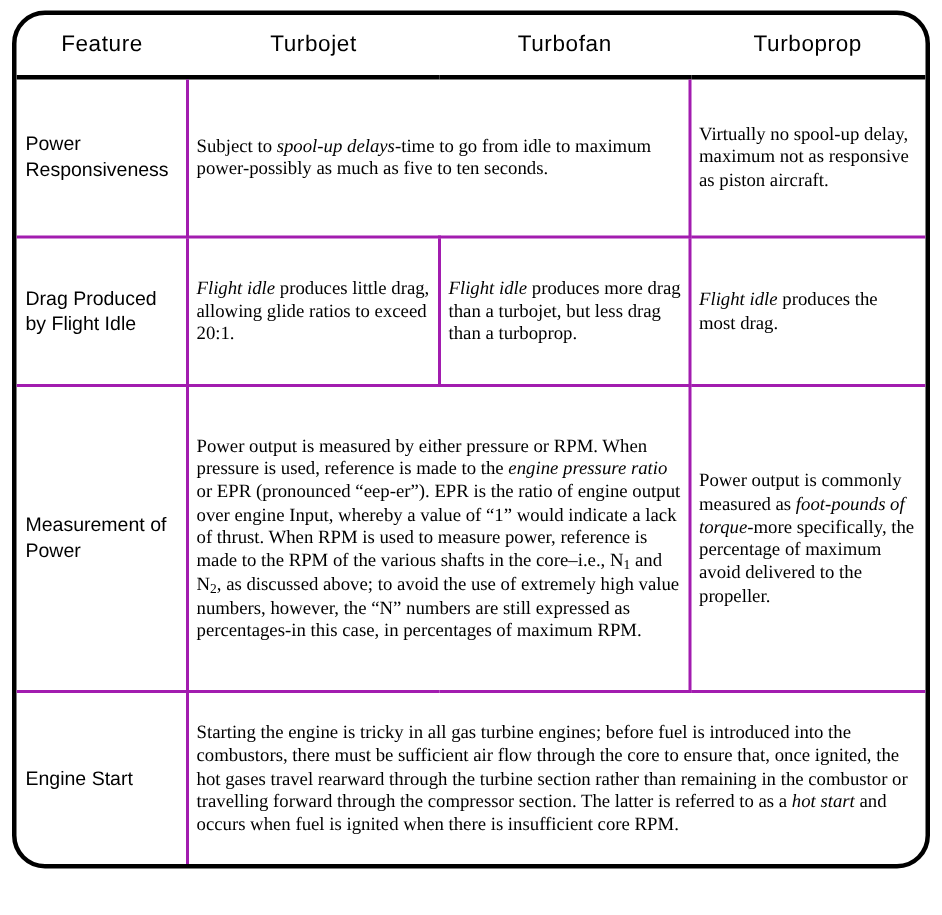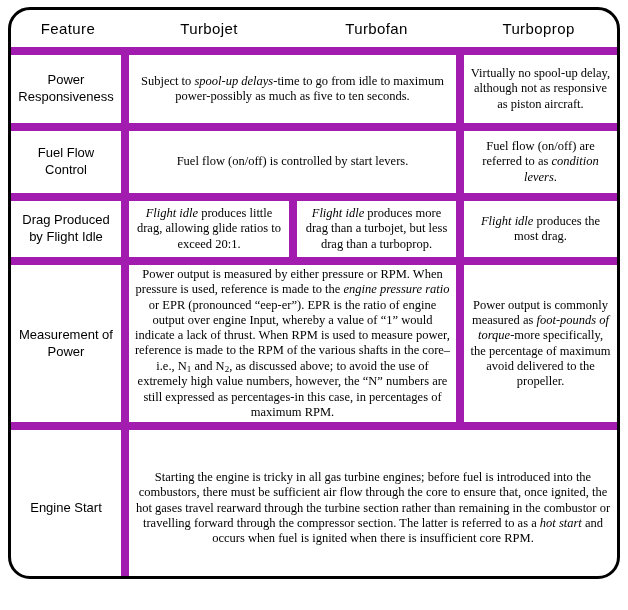--- a/index.html
+++ b/index.html
@@ -36,22 +36,22 @@
   th {
     font-weight: normal;
     font-size: 15px;
     letter-spacing: 0.4px;
     border: none;
     border-bottom: 3px solid #000;
     text-align: center; vertical-align: middle;
     padding: 0;
   }
   td {
-    border: 8px solid #a21caf;
-    text-align: center; vertical-align: middle;
+    border: 2px solid #a21caf;
+    vertical-align: middle;
     padding: 2px 5px;
   }
   td:first-child { border-left: none; }
   td:last-child  { border-right: none; }
   tbody tr:last-child td { border-bottom: none; }
   tbody tr:nth-child(1) { height: 76px; }
   tbody tr:nth-child(2) { height: 70px; }
   tbody tr:nth-child(3) { height: 64px; }
   tbody tr:nth-child(4) { height: 68px; }
   tbody tr:nth-child(5) { height: 160px; }
@@ -89,26 +89,21 @@
           <th>Feature</th>
           <th>Turbojet</th>
           <th>Turbofan</th>
           <th>Turboprop</th>
         </tr>
       </thead>
       <tbody>
         <tr>
           <td class="feat">Power Responsiveness</td>
           <td class="body" colspan="2"><span>Subject to </span><span class="it">spool-up delays</span><span>-time to go from idle to maximum power-possibly as much as five to ten seconds.</span></td>
-          <td class="body"><span>Virtually no spool-up delay, although not as responsive as piston aircraft.</span></td>
-        </tr>
-        <tr>
-          <td class="feat">Fuel Flow Control</td>
-          <td class="body" colspan="2"><span>Fuel flow (on/off) is controlled by start levers.</span></td>
-          <td class="body"><span>Fuel flow (on/off) are referred to as </span><span class="it">condition levers</span><span>.</span></td>
+          <td class="body"><span>Virtually no spool-up delay, maximum not as responsive as piston aircraft.</span></td>
         </tr>
         <tr>
           <td class="feat">Drag Produced by Flight Idle</td>
           <td class="body"><span class="it">Flight idle</span><span> produces little drag, allowing glide ratios to exceed 20:1.</span></td>
           <td class="body"><span class="it">Flight idle</span><span> produces more drag than a turbojet, but less drag than a turboprop.</span></td>
           <td class="body"><span class="it">Flight idle</span><span> produces the most drag.</span></td>
         </tr>
         <tr>
           <td class="feat">Measurement of Power</td>
           <td class="body" colspan="2"><span>Power output is measured by either pressure or RPM.  When pressure is used, reference is made to the </span><span class="it">engine pressure ratio</span><span> or EPR (pronounced “eep-er”).  EPR is the ratio of engine output over engine Input, whereby a value of “1” would indicate a lack of thrust.  When RPM is used to measure power, reference is made to the RPM of the various shafts in the core–i.e., N</span><span class="sub">1</span><span> and N</span><span class="sub">2</span><span>, as discussed above; to avoid the use of extremely high value numbers, however, the “N” numbers are still expressed as percentages-in this case, in percentages of maximum RPM.</span></td>

